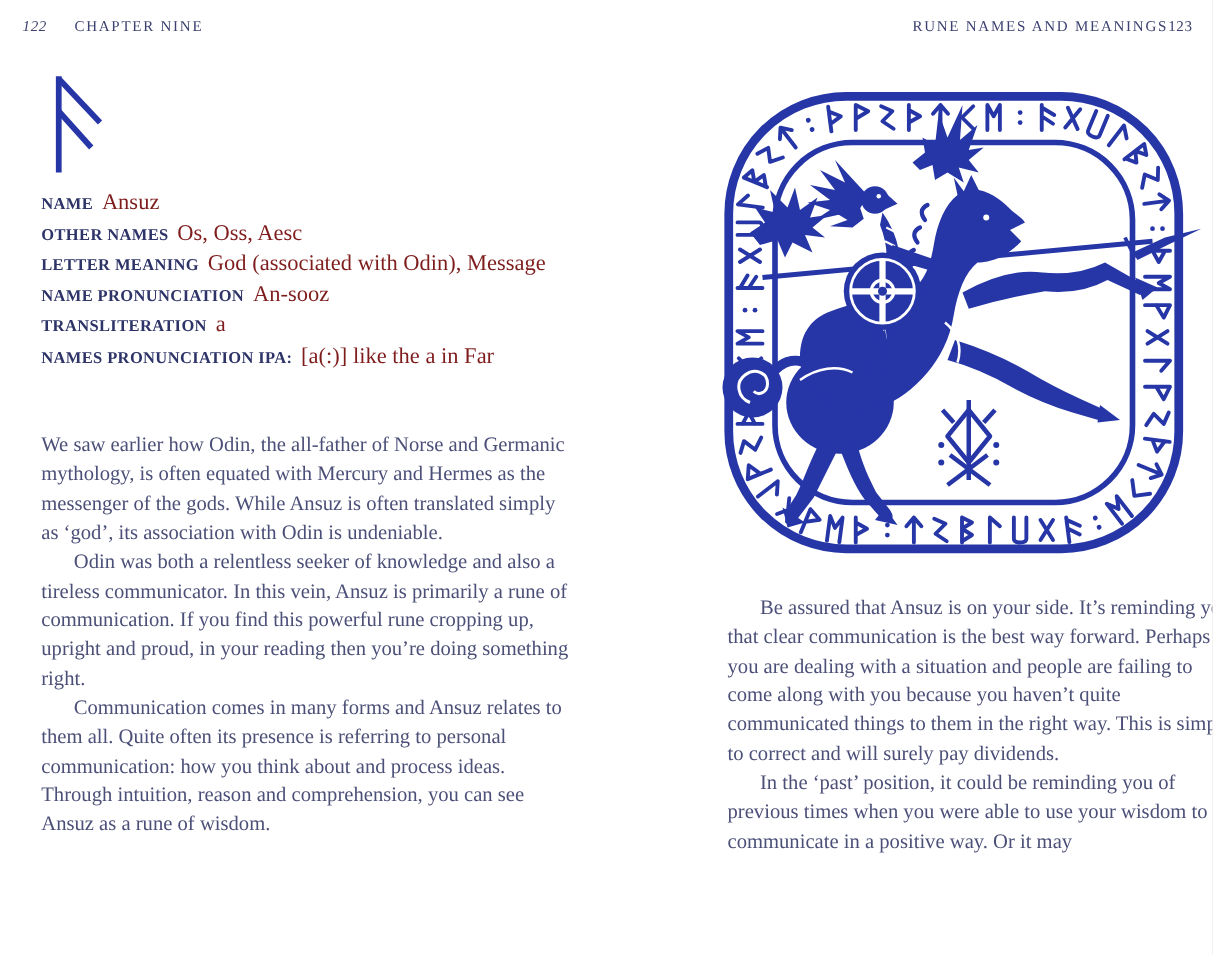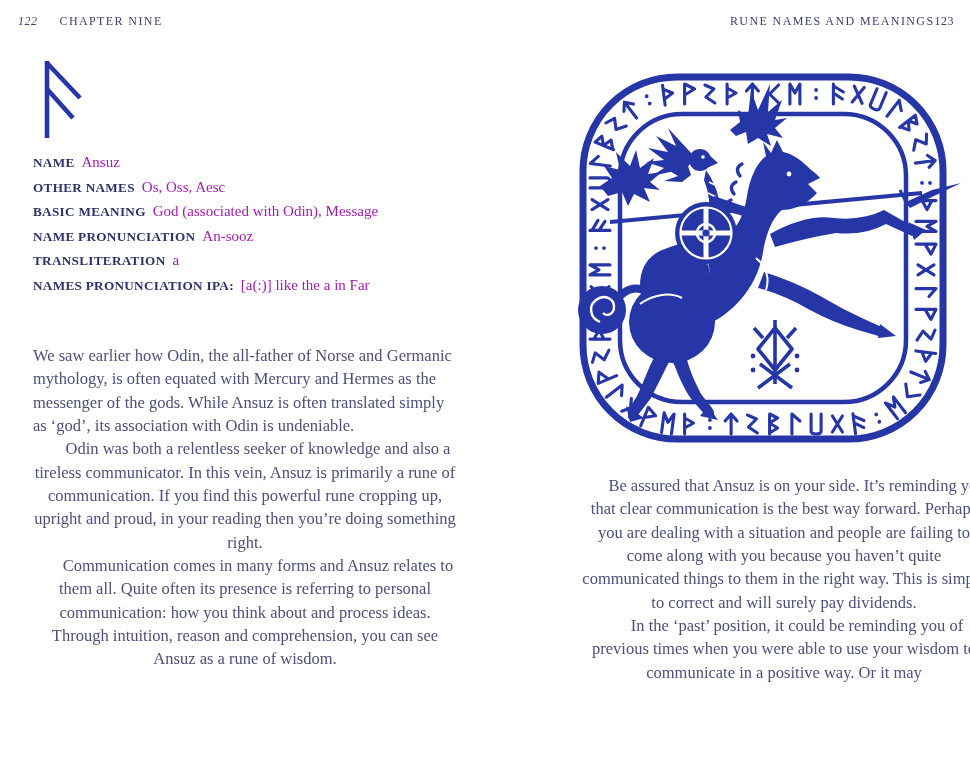--- a/index.html
+++ b/index.html
@@ -20,26 +20,26 @@
 
   
   .rune-glyph{position:absolute; left:36px; top:58px;}
 
   
   .meta-block{position:absolute; left:33px; top:150px; width:430px;}
   .meta-row{line-height:23.5px; white-space:nowrap;}
   .meta-label{
     font-weight:bold; font-size:13.2px; color:#2e3467; letter-spacing:0.3px;
   }
-  .meta-value{font-size:15px; color:#a21caf; margin-left:7px;}
+  .meta-value{font-size:18px; color:#7f1d1d; margin-left:7px;}
 
   
   .bodycol{position:absolute; color:#4c5078; font-size:16.5px; line-height:23.35px;}
   .bodycol p{margin:0;}
-  .bodycol p.indent{text-indent:26px;text-align:center;}
+  .bodycol p.indent{text-indent:26px;}
   .col-left{left:33px; top:344px; width:424px;}
   .col-right{left:582px; top:474px; width:404px;}
 
   
   .emblem{position:absolute; left:570px; top:66px; width:398px; height:398px;}
   .blue{fill:#2636a7; stroke:none;}
   .bline{stroke:#2636a7; fill:none;}
   .wline{stroke:#ffffff; fill:none;}
   .runes{stroke:#2636a7; fill:none; stroke-width:3.1; stroke-linecap:round; stroke-linejoin:round;}
   .dotfill{fill:#2636a7; stroke:none;}
@@ -60,21 +60,21 @@
     <g class="bline" stroke-width="4.6" stroke-linecap="butt">
       <path d="M11,3 L11,80"></path>
       <path d="M11,5 L44,40"></path>
       <path d="M11,31 L37,60"></path>
     </g>
   </svg>
 
   <div class="meta-block">
     <div class="meta-row"><span class="meta-label">NAME</span><span class="meta-value">Ansuz</span></div>
     <div class="meta-row"><span class="meta-label">OTHER NAMES</span><span class="meta-value">Os, Oss, Aesc</span></div>
-    <div class="meta-row"><span class="meta-label">BASIC MEANING</span><span class="meta-value">God (associated with Odin), Message</span></div>
+    <div class="meta-row"><span class="meta-label">LETTER MEANING</span><span class="meta-value">God (associated with Odin), Message</span></div>
     <div class="meta-row"><span class="meta-label">NAME PRONUNCIATION</span><span class="meta-value">An-sooz</span></div>
     <div class="meta-row"><span class="meta-label">TRANSLITERATION</span><span class="meta-value">a</span></div>
     <div class="meta-row"><span class="meta-label">NAMES PRONUNCIATION IPA:</span><span class="meta-value">[a(:)] like the a in Far</span></div>
   </div>
 
   <div class="bodycol col-left">
     <p>We saw earlier how Odin, the all-father of Norse and Germanic mythology, is often equated with Mercury and Hermes as the messenger of the gods. While Ansuz is often translated simply as ‘god’, its association with Odin is undeniable.</p>
     <p class="indent">Odin was both a relentless seeker of knowledge and also a tireless communicator. In this vein, Ansuz is primarily a rune of communication. If you find this powerful rune cropping up, upright and proud, in your reading then you’re doing something right.</p>
     <p class="indent">Communication comes in many forms and Ansuz relates to them all. Quite often its presence is referring to personal communication: how you think about and process ideas. Through intuition, reason and comprehension, you can see Ansuz as a rune of wisdom.</p>
   </div>

